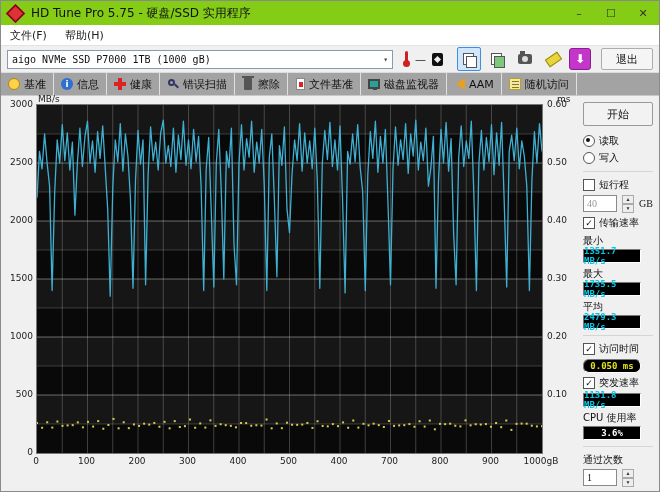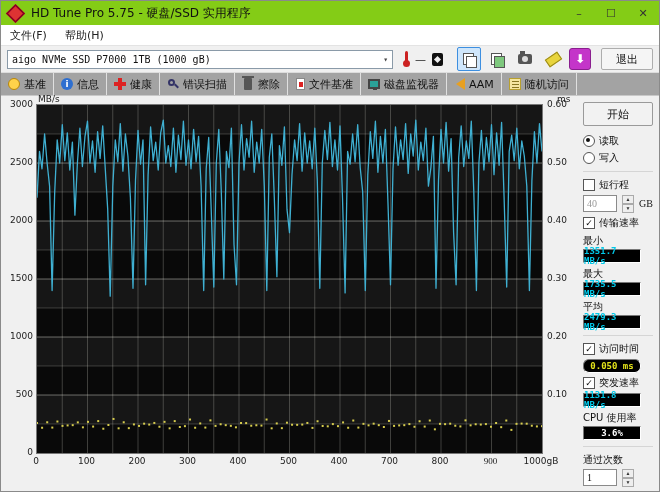--- a/index.html
+++ b/index.html
@@ -341,21 +341,21 @@
     <div id="xticks">
         <span class="xtick" style="left: 13px;">0</span>
         <span class="xtick" style="left: 63.5px;">100</span>
         <span class="xtick" style="left: 114px;">200</span>
         <span class="xtick" style="left: 164.5px;">300</span>
         <span class="xtick" style="left: 215px;">400</span>
         <span class="xtick" style="left: 265.5px;">500</span>
         <span class="xtick" style="left: 316px;">400</span>
         <span class="xtick" style="left: 366.5px;">700</span>
         <span class="xtick" style="left: 417px;">800</span>
-        <span class="xtick" style="left: 467.5px; font-family: Liberation Serif, serif;">900</span>
+        <span class="xtick" style="left: 467.5px;">900</span>
         <span class="xtick" style="left: 518px;">1000gB</span>
       </div>
 
     <div class="rpanel">
       <div class="startbtn">
           <span>开始</span>
         </div>
 
       <div class="rowc">
         <span class="radio on"></span>

